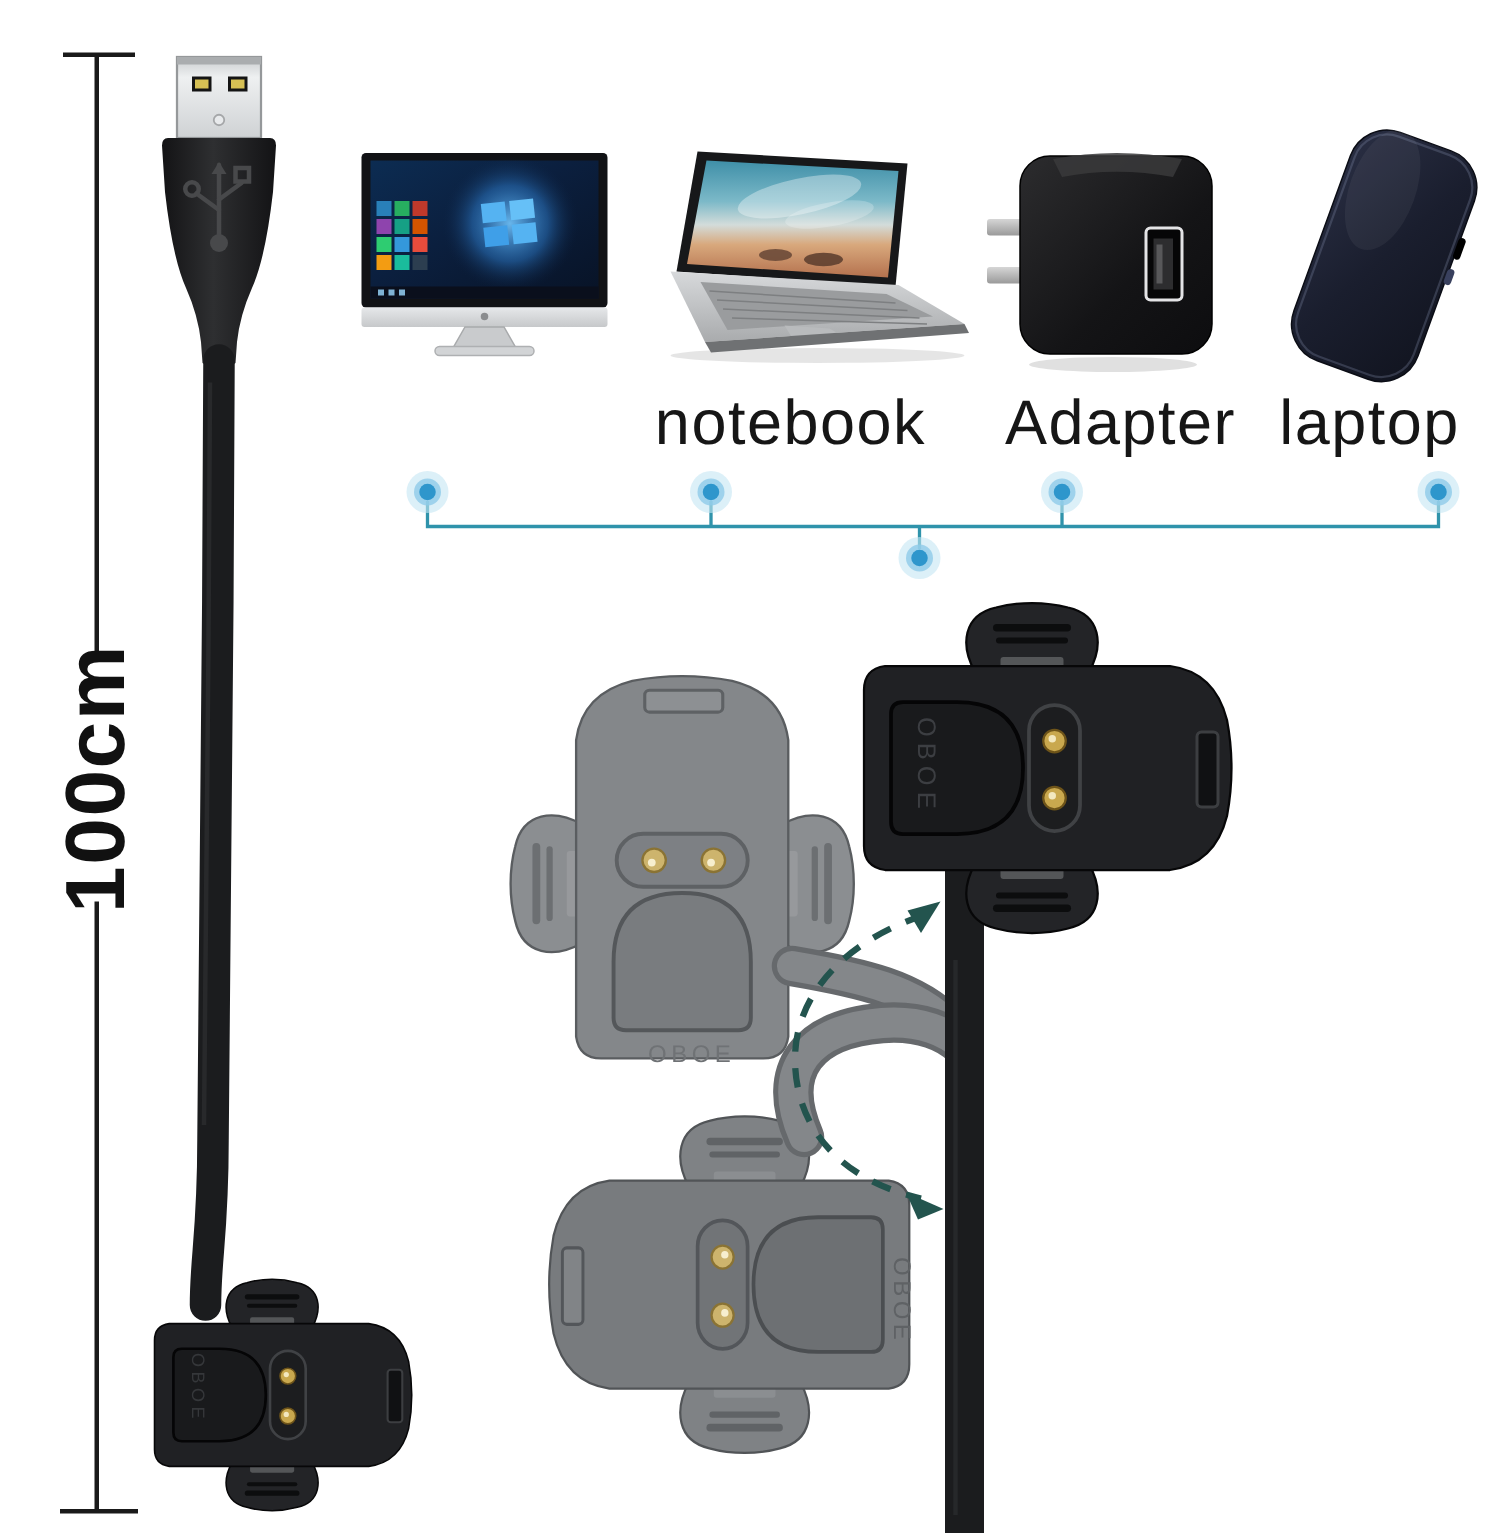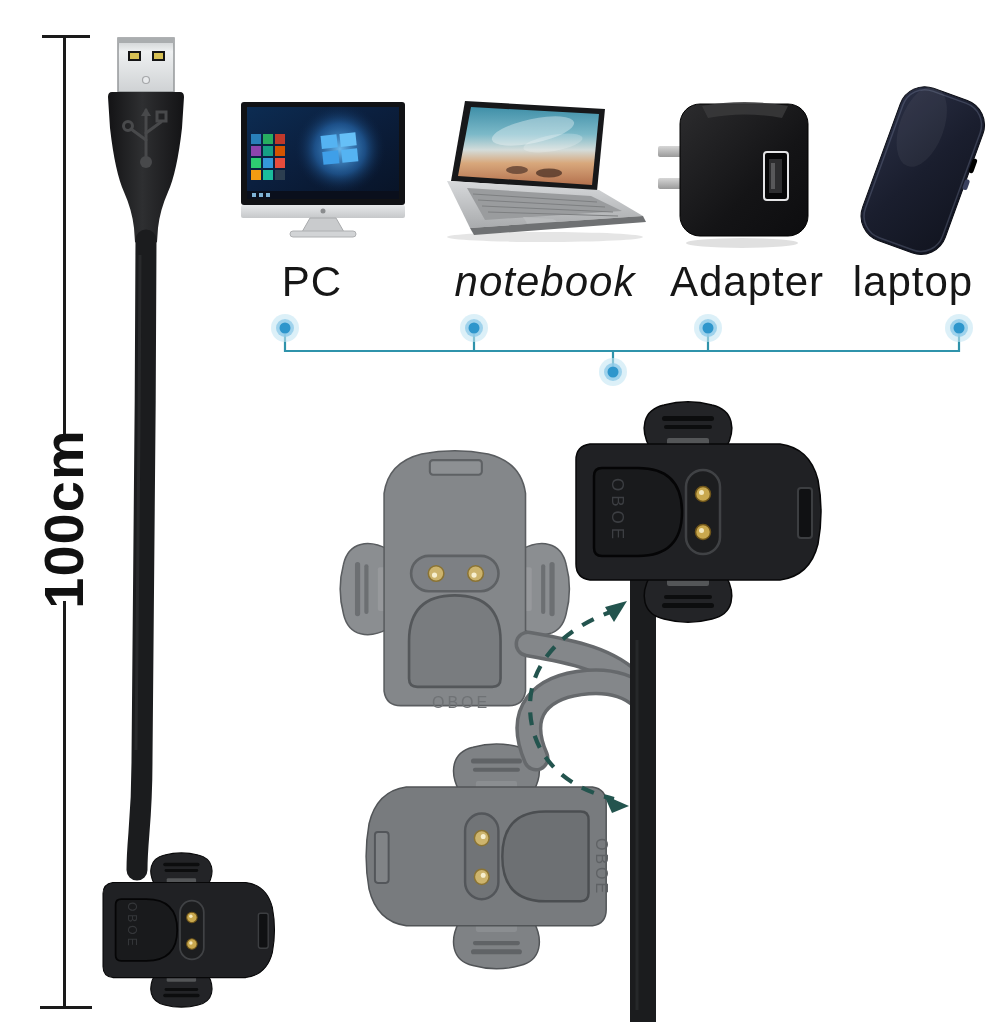--- a/index.html
+++ b/index.html
@@ -14,21 +14,21 @@
   .m-label{
     position:absolute;left:63px;top:519px;transform:translate(-50%,-50%) rotate(-90deg);
     font-size:56px;font-weight:700;color:#111;letter-spacing:1px;white-space:nowrap;
   }
   
   .compat-label{
     position:absolute;top:260px;height:44px;display:flex;align-items:center;justify-content:center;
     font-size:42px;font-weight:400;color:#161616;letter-spacing:1px;
   }
   .lbl-pc{left:242px;width:140px;}
-  .lbl-notebook{left:430px;width:230px;font-style:italic;}
+  .lbl-notebook{left:412px;width:230px;}
   .lbl-adapter{left:657px;width:180px;}
   .lbl-laptop{left:843px;width:140px;}
 </style>
 </head>
 <body>
 
 <div class="canvas">
 
   <div>
     <div class="m-cap" style="left:42px;top:35px;width:48px;"></div>
@@ -157,21 +157,20 @@
     </defs>
     <g transform="rotate(20 70 88)">
       <rect x="30" y="4" width="88" height="162" rx="26" fill="url(#pbgrad)" stroke="#0b0d15" stroke-width="1"></rect>
       <rect x="33" y="7" width="82" height="156" rx="23" fill="none" stroke="rgba(130,140,170,0.30)" stroke-width="1.5"></rect>
       <ellipse cx="58" cy="44" rx="22" ry="42" fill="rgba(255,255,255,0.05)"></ellipse>
       <rect x="117" y="56" width="5" height="15" rx="2.5" fill="#39405а"></rect>
       <rect x="117" y="78" width="5" height="11" rx="2.5" fill="#39405e"></rect>
     </g>
   </svg>
 
-  <div class="compat-label lbl-pc">PC</div>
   <div class="compat-label lbl-notebook">notebook</div>
   <div class="compat-label lbl-laptop">laptop</div>
   <div class="compat-label lbl-adapter">Adapter</div>
 
   <svg style="left:0;top:0;" width="1002" height="1022" viewBox="0 0 1002 1022">
     <defs>
       <linearGradient id="usbmetal" x1="0" y1="0" x2="0" y2="1">
         <stop offset="0" stop-color="#c8cbcd"></stop>
           <stop offset="0.25" stop-color="#eef0f1"></stop>
           <stop offset="1" stop-color="#cfd2d4"></stop>

